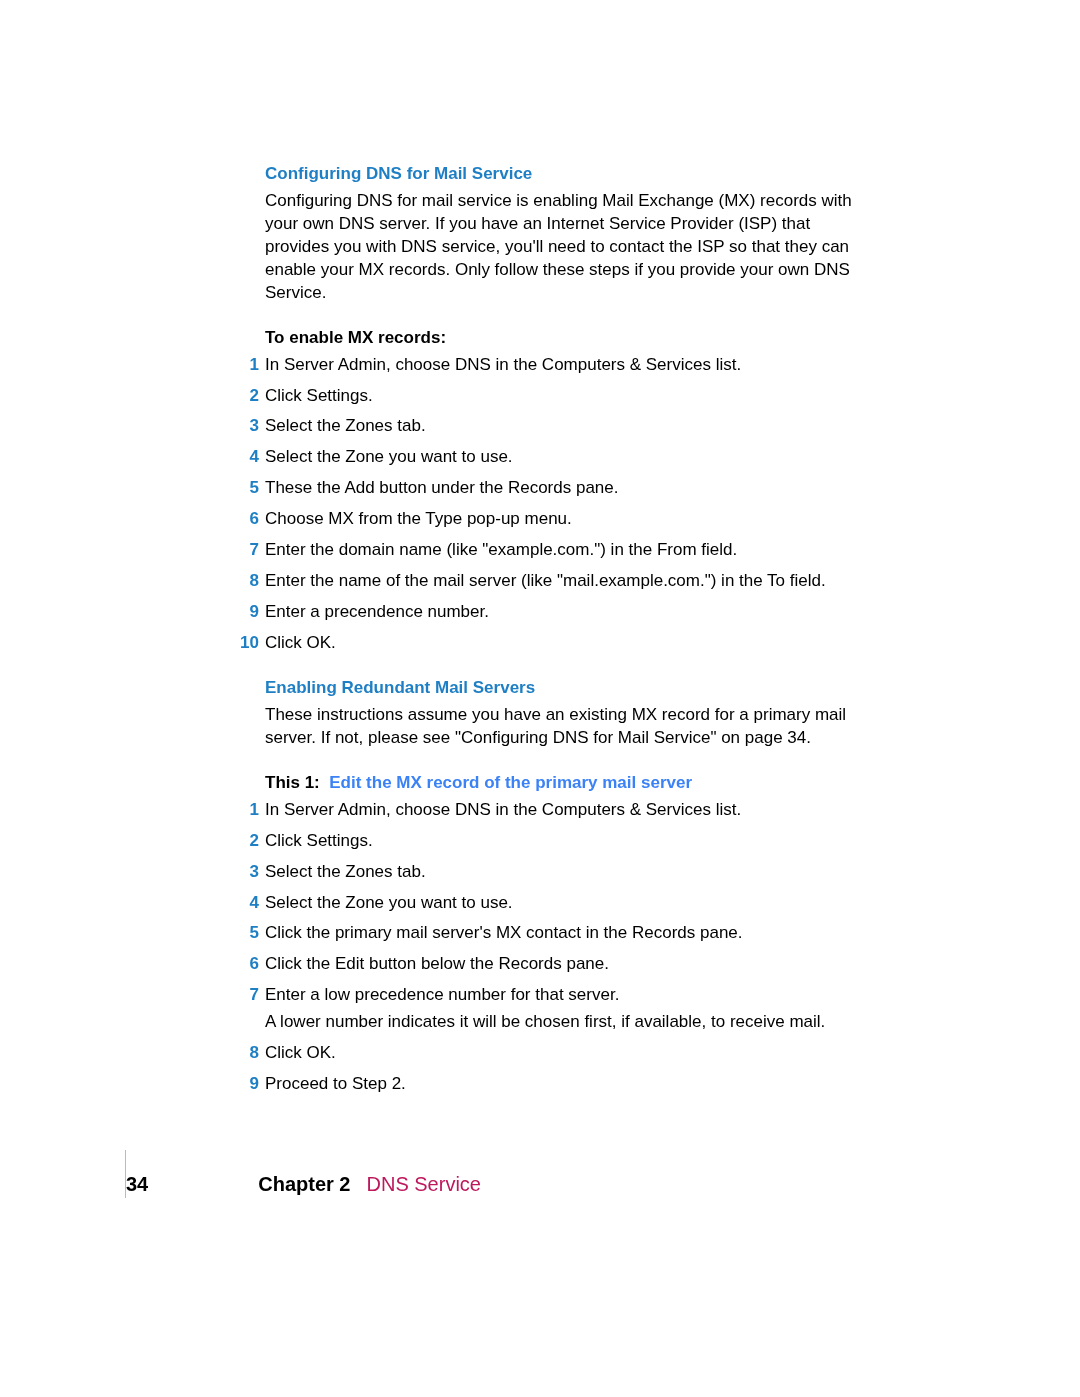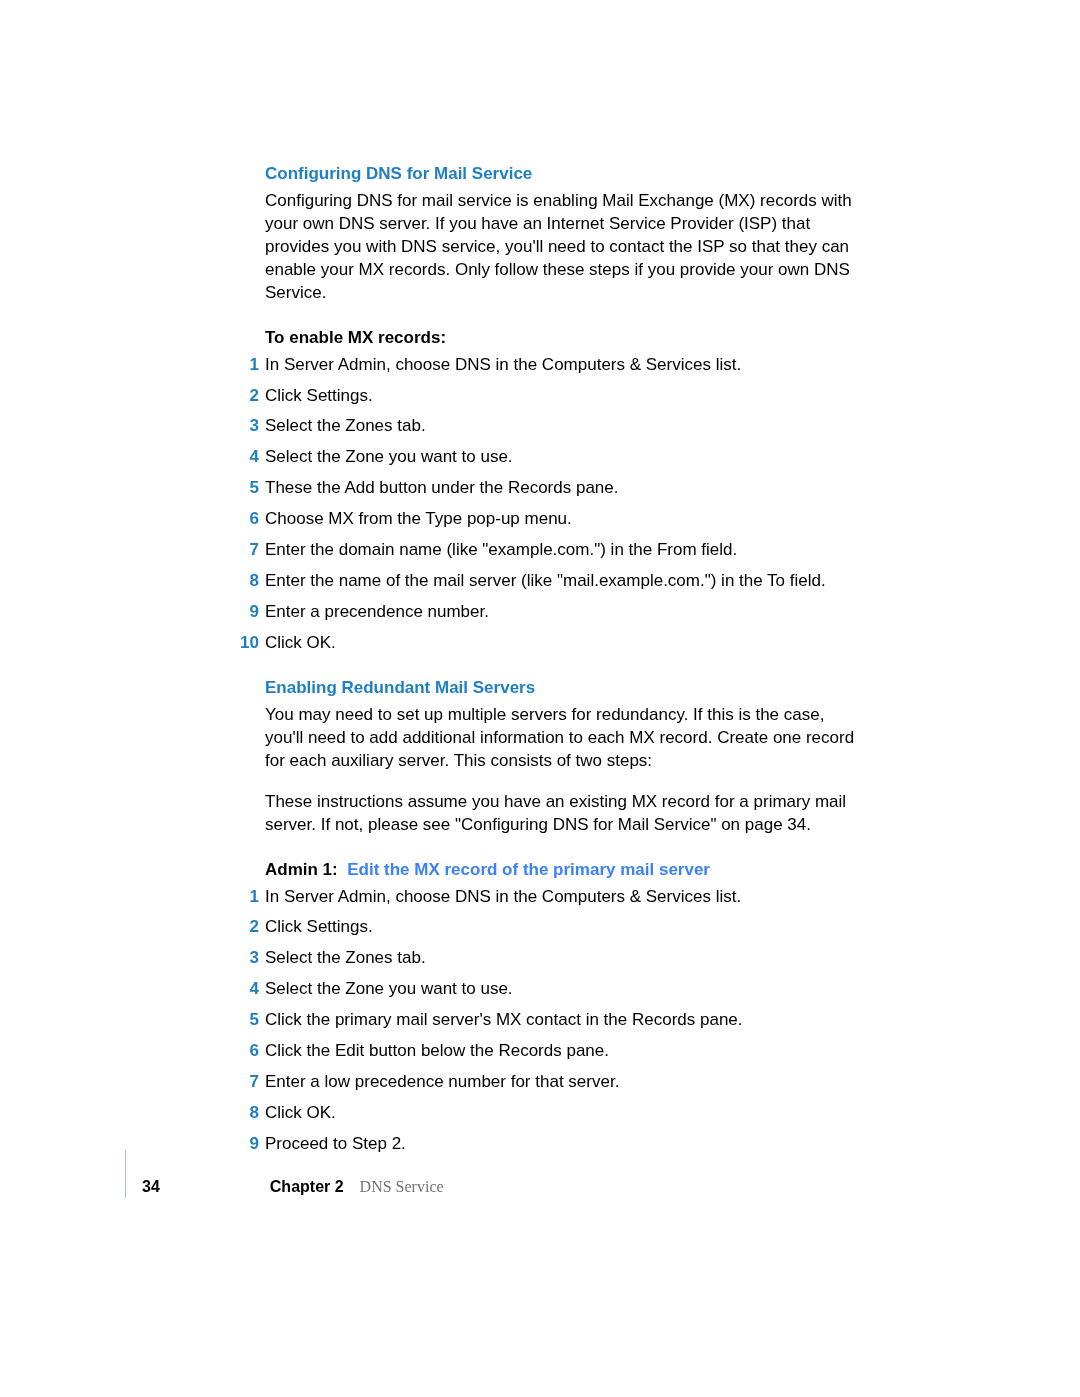--- a/index.html
+++ b/index.html
@@ -64,37 +64,36 @@
     font-weight: 600;
   }
   .sub-note {
     margin-top: 4px;
   }
   .footer {
     position: absolute;
     left: 125px;
     bottom: 100px;
     border-left: 1px solid #9cc3e4;
-    padding-left: 16px;
+    padding-left: 0;
     height: 48px;
     display: flex;
     align-items: flex-end;
-    font-size: 16px;
+    font-size: 20px;
   }
   .footer .pg {
     font-weight: 700;
     margin-right: 110px;
   }
   .footer .ch {
     font-weight: 700;
     margin-right: 16px;
   }
   .footer .svc {
-    color: #737373;
-    font-family: Liberation Serif, serif;
+    color: #be185d;
   }
 </style>
 </head>
 <body>
 
 <div class="page">
   <div class="content">
 
     <p class="blue-heading">Configuring DNS for Mail Service</p>
     <p class="para">Configuring DNS for mail service is enabling Mail Exchange (MX) records with your own DNS server. If you have an Internet Service Provider (ISP) that provides you with DNS service, you'll need to contact the ISP so that they can enable your MX records. Only follow these steps if you provide your own DNS Service.</p>
@@ -107,35 +106,34 @@
         <li><span class="num">4</span><span>Select the Zone you want to use.</span></li>
         <li><span class="num">5</span><span>These the Add button under the Records pane.</span></li>
         <li><span class="num">6</span><span>Choose MX from the Type pop-up menu.</span></li>
         <li><span class="num">7</span><span>Enter the domain name (like "example.com.") in the From field.</span></li>
         <li><span class="num">8</span><span>Enter the name of the mail server (like "mail.example.com.") in the To field.</span></li>
         <li><span class="num">9</span><span>Enter a precendence number.</span></li>
         <li><span class="num">10</span><span>Click OK.</span></li>
       </ol>
 
     <p class="blue-heading">Enabling Redundant Mail Servers</p>
-    <p class="para" style="margin-bottom:18px">You may need to set up multiple servers for redundancy. If this is the case, you'll need to add additional information to each MX record. Create one record for each auxiliary server. This consists of two steps:</p>
     <p class="para">These instructions assume you have an existing MX record for a primary mail server. If not, please see "Configuring DNS for Mail Service" on page 34.</p>
 
     <p style="margin:0 0 4px 0">
-      <span class="step-label">Admin 1:</span>
+      <span class="step-label">This 1:</span>
       <span>&nbsp;</span><span class="inline-blue">Edit the MX record of the primary mail server</span>
     </p>
     <ol class="steps" id="step1-steps">
         <li><span class="num">1</span><span>In Server Admin, choose DNS in the Computers &amp; Services list.</span></li>
         <li><span class="num">2</span><span>Click Settings.</span></li>
         <li><span class="num">3</span><span>Select the Zones tab.</span></li>
         <li><span class="num">4</span><span>Select the Zone you want to use.</span></li>
         <li><span class="num">5</span><span>Click the primary mail server's MX contact in the Records pane.</span></li>
         <li><span class="num">6</span><span>Click the Edit button below the Records pane.</span></li>
-        <li><span class="num">7</span><span>Enter a low precedence number for that server.</span></li>
+        <li><span class="num">7</span><span>Enter a low precedence number for that server.</span><div class="sub-note">A lower number indicates it will be chosen first, if available, to receive mail.</div></li>
         <li><span class="num">8</span><span>Click OK.</span></li>
         <li><span class="num">9</span><span>Proceed to Step 2.</span></li>
       </ol>
 
   </div>
 
   <div class="footer">
     <span class="pg">34</span>
     <span class="ch">Chapter 2</span>
     <span class="svc">DNS Service</span>

